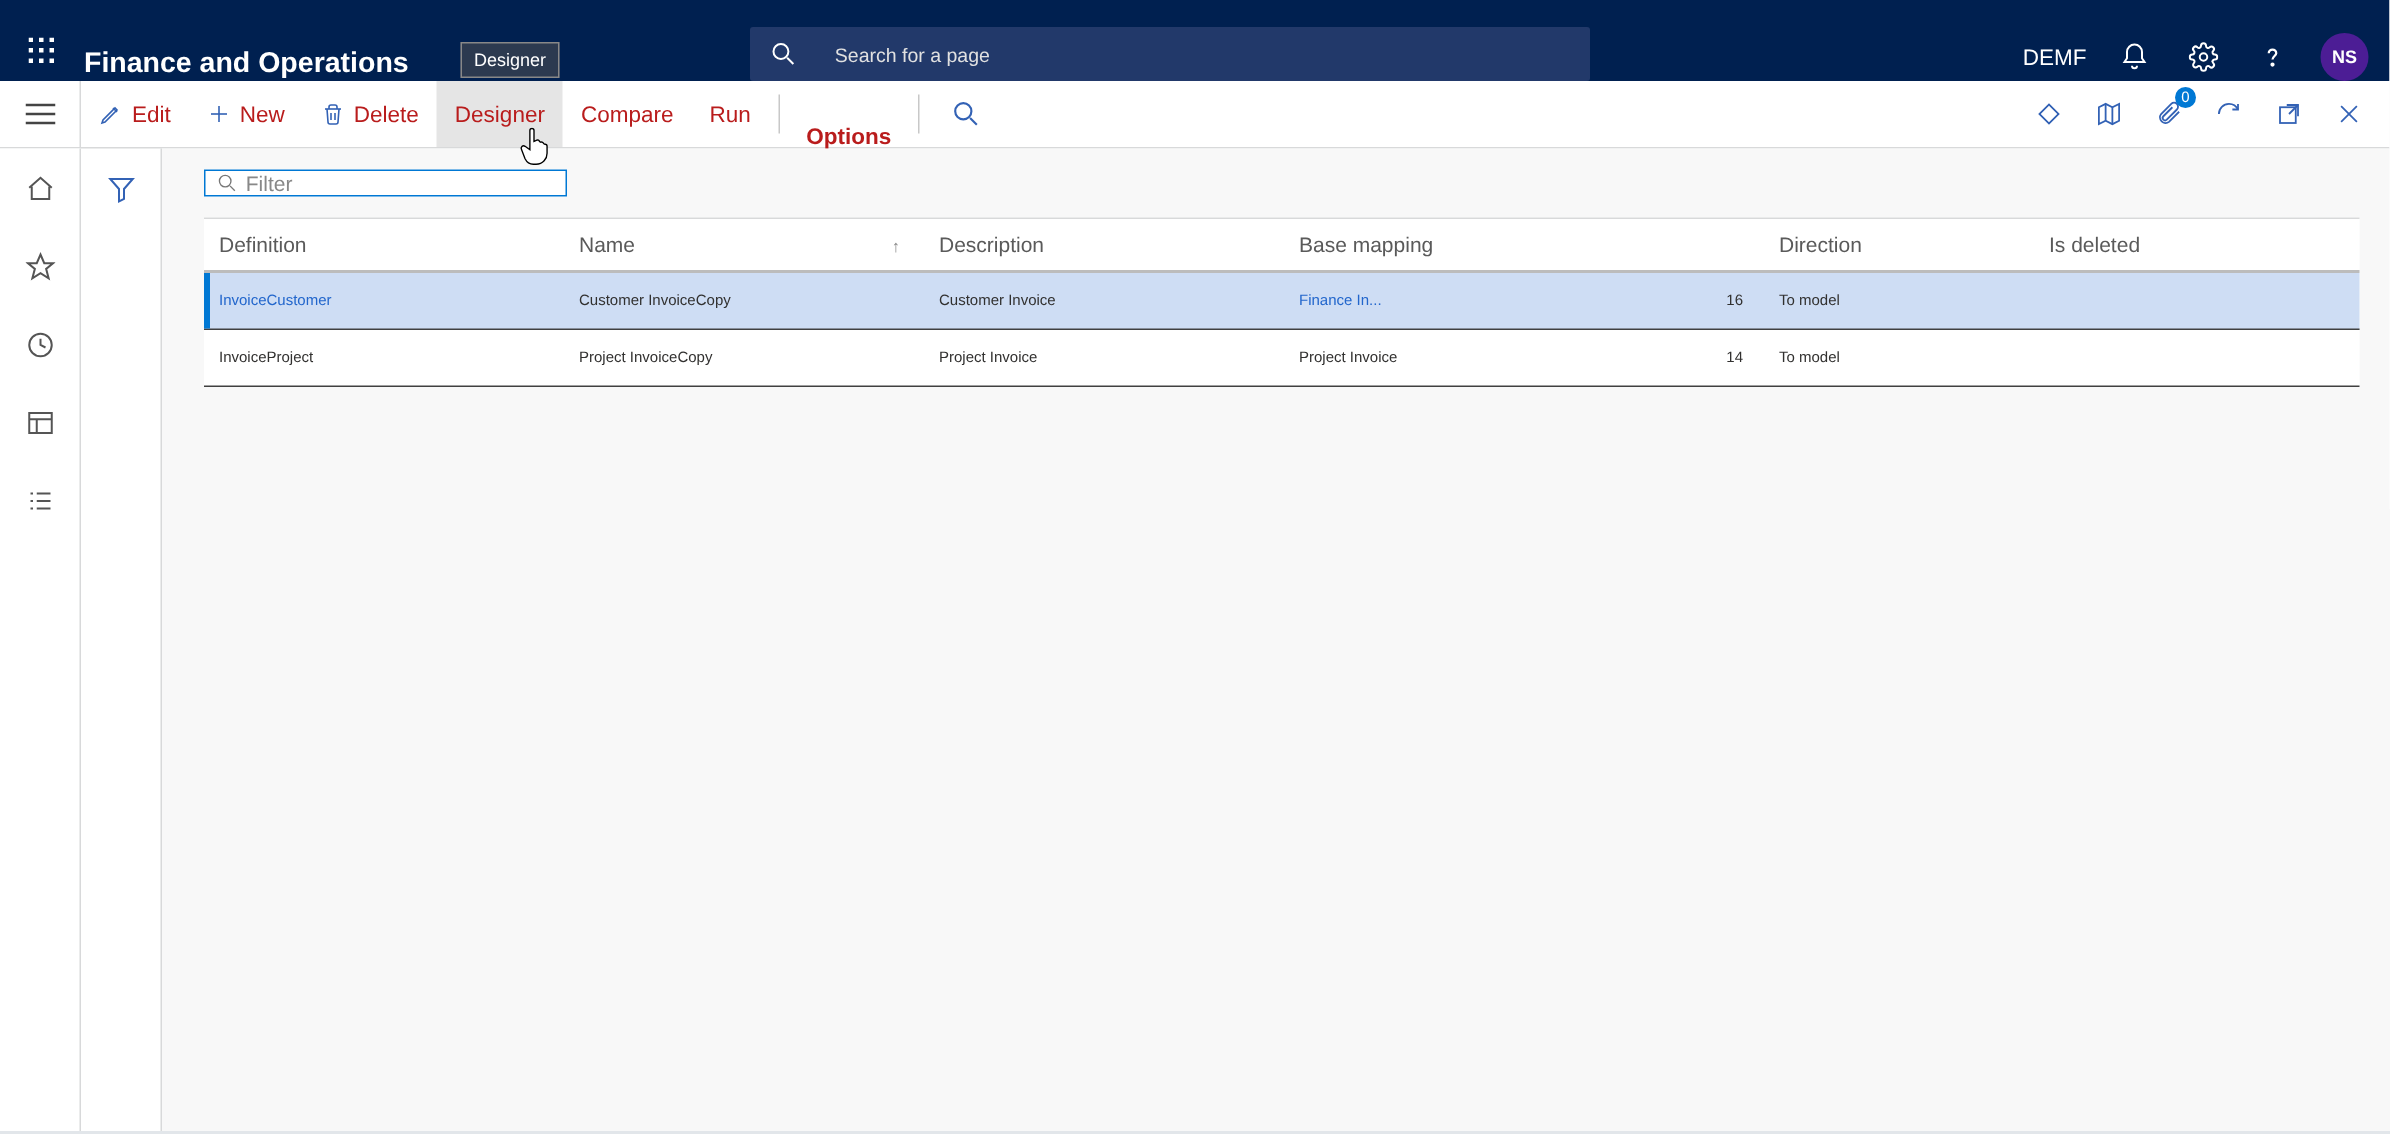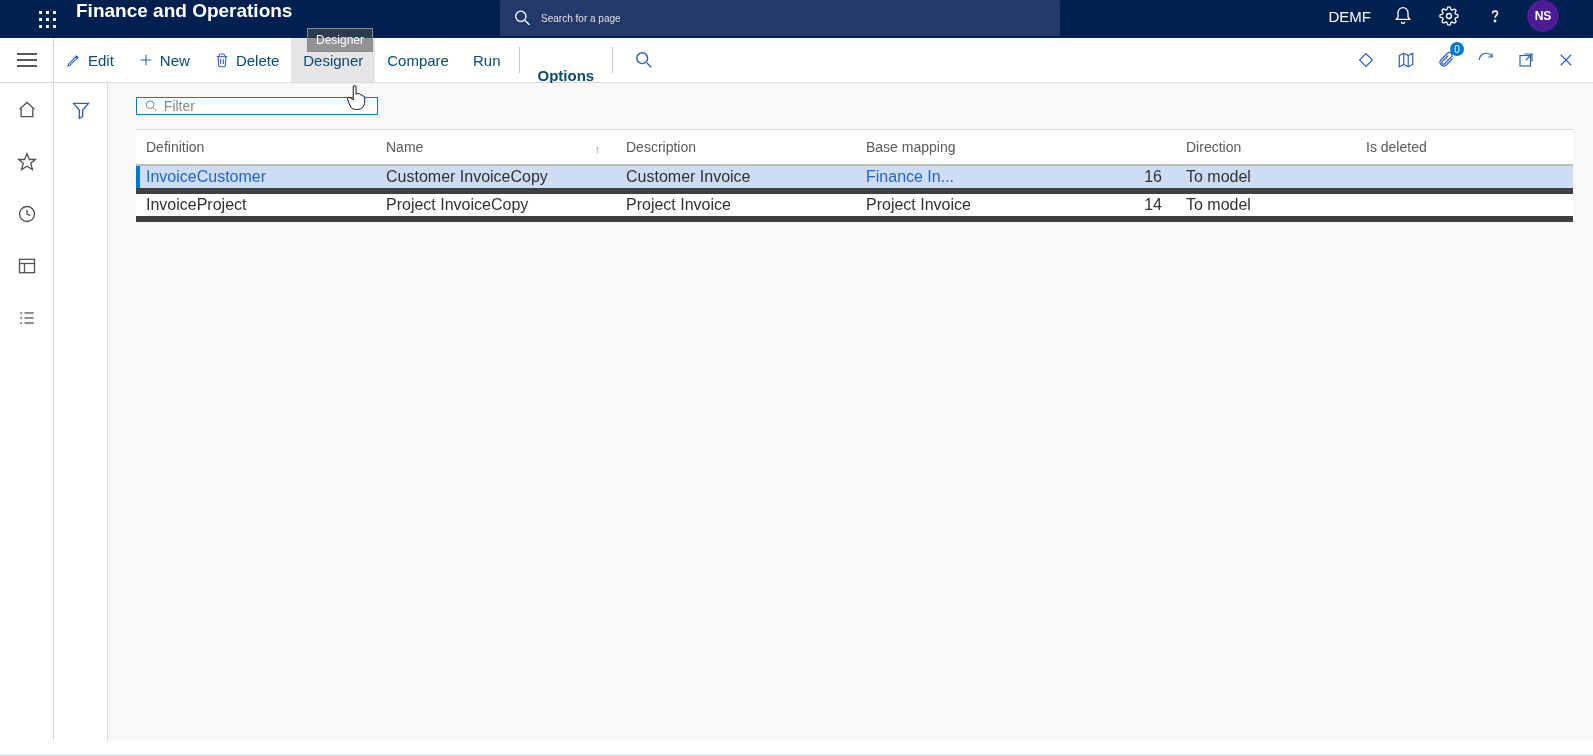--- a/index.html
+++ b/index.html
@@ -1,36 +1,36 @@
 <!DOCTYPE html>
 <html><head>
 <meta charset="utf-8">
 <style>
   * { box-sizing: border-box; margin: 0; padding: 0; }
   body { font-family: "Segoe UI", Arial, sans-serif; font-size: 14px; color: #323130; background: #fff; overflow: hidden; }
 
   
-  .top-header { height: 38px; background: #002050; color: #fff; display: flex; align-items: flex-start; padding: 0 28px; }
+  .top-header { height: 54px; background: #002050; color: #fff; display: flex; align-items: flex-end; padding: 0 8px; }
   .waffle { width: 40px; height: 40px; display:flex; align-items:center; justify-content:center; cursor:pointer; }
   .app-title { font-size: 19px; font-weight: 600; margin-left: 8px; white-space: nowrap; }
   .tooltip-box { position:absolute; left:307px; top:28px; background:rgba(80,80,80,0.55); color:#fff; font-size:12px; padding:4px 8px; border:1px solid #888; }
   .search-wrap { position:absolute; left:500px; width:560px; }
   .search-box { height: 36px; background: #22396a; display:flex; align-items:center; border-radius:2px; padding:0 14px; color:#fff; }
-  .search-box input { background:transparent; border:none; outline:none; color:#0ea5e9; font-size:10px; margin-left:10px; width:100%; }
+  .search-box input { background:transparent; border:none; outline:none; color:#0ea5e9; font-size:13px; margin-left:26px; width:100%; }
   .search-box input::placeholder { color:#e1e1e1; }
   .header-right { margin-left:auto; display:flex; align-items:center; gap:18px; padding-right:6px; }
   .header-icon { width:28px; height:28px; display:flex; align-items:center; justify-content:center; cursor:pointer; }
   .company-code { font-size:15px; }
   .avatar { width:32px; height:32px; border-radius:50%; background:#4c1d95; display:flex; align-items:center; justify-content:center; font-size:12px; font-weight:600; }
 
   
   .action-bar { height:45px; border-bottom:1px solid #d8d9da; display:flex; align-items:center; background:#fff; }
   .hamburger { width:54px; height:45px; display:flex; align-items:center; justify-content:center; border-right:1px solid #d8d9da; cursor:pointer;}
   .actions { display:flex; align-items:center; height:100%; }
-  .act-btn { display:flex; align-items:center; height:100%; padding:0 12px; cursor:pointer; color:#0c4a6e; font-size:15px; gap:6px; }
+  .act-btn { display:flex; align-items:center; height:100%; padding:0 12px; cursor:pointer; color:#b91c1c; font-size:15px; gap:6px; }
   .act-btn.hover { background:#e5e5e5; }
   .act-btn .ico { display:flex; align-items:center; }
   .act-sep { width:1px; height:26px; background:#c8c8c8; margin:0 6px; }
   .act-btn.bold { font-weight:600;margin-top:31px; }
   .actions-right { margin-left:auto; display:flex; align-items:center; gap:10px; padding-right:12px; }
   .ricon { width:30px; height:30px; display:flex; align-items:center; justify-content:center; cursor:pointer; color:#3362b5; position:relative;}
   .ricon.gray { color:#666; }
   .badge { position:absolute; top:-3px; right:-3px; background:#0078d4; color:#fff; font-size:10px; border-radius:8px; min-width:14px; height:14px; display:flex; align-items:center; justify-content:center; padding:0 3px;}
 
   
@@ -46,21 +46,21 @@
   .bc-caps { text-transform:none; }
 
   .filter-input-wrap { width:242px; border:1px solid #0078d4; background:#fff; height:18px; display:flex; align-items:center; padding:0 8px; margin-bottom:14px;}
   .filter-input-wrap input { border:none; outline:none; font-size:14px; margin-left:6px; width:100%; }
   .filter-input-wrap input::placeholder{ color:#888;}
 
   .grid { border-top:1px solid #d8d9da; background:#fff; }
   .grid-header, .grid-row { display:grid; grid-template-columns: 240px 240px 240px 220px 100px 180px 1fr; align-items:center; }
   .grid-header { height:36px; border-bottom:2px solid #bcbcbc; color:#5a5a5a; font-size:14px; }
   .gh { padding:0 10px; display:flex; align-items:flex-end; gap:6px; cursor:pointer;}
-  .grid-row { height:28px; border-bottom:6px solid #404040; font-size:16px; position:relative;}
+  .grid-row { height:38px; border-bottom:1px solid #404040; font-size:10px; position:relative;}
   .grid-row.selected { background:#ceddf4; }
   .grid-row.selected::before { content:""; position:absolute; left:0; top:0; bottom:0; width:4px; background:#0078d4; }
   .gc { padding:0 10px; white-space:nowrap; overflow:hidden; text-overflow:ellipsis;}
   .gc.num { text-align:right; padding-right:14px;}
   .link { color:#2266cc; cursor:pointer; }
   .sort-arrow { font-size:11px; color:#888; margin-left:auto; margin-right:6px;}
 
   .cursor-pointer-img { position:absolute; left:345px; top:85px; z-index:50; pointer-events:none; }
 
   .bottom-separator { position:fixed; left:0; right:0; bottom:0; height:2px; background:#e2e6ea; }

